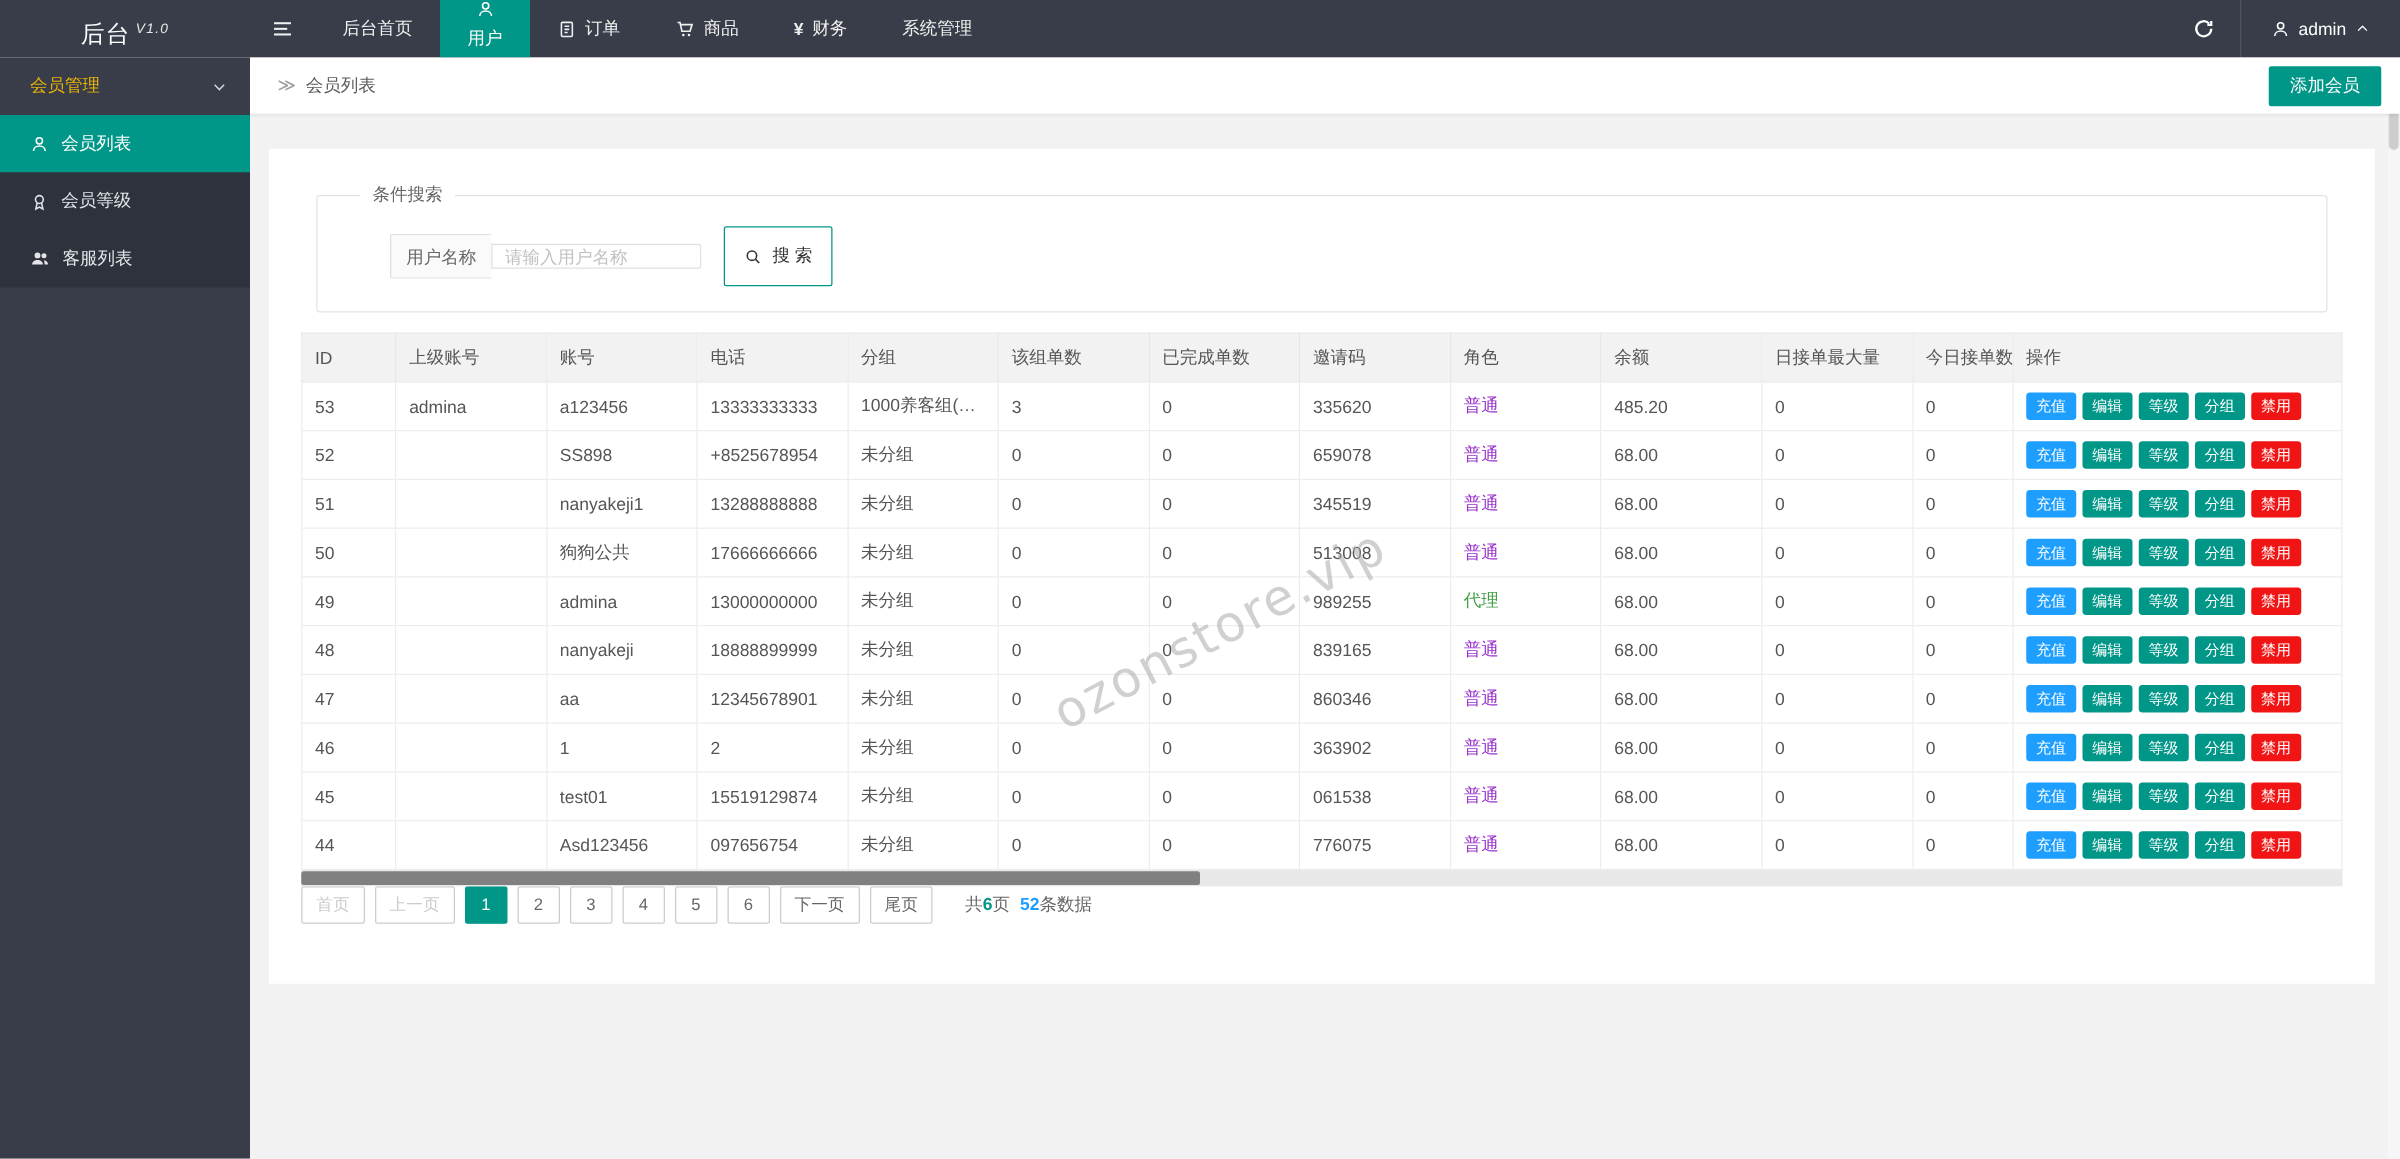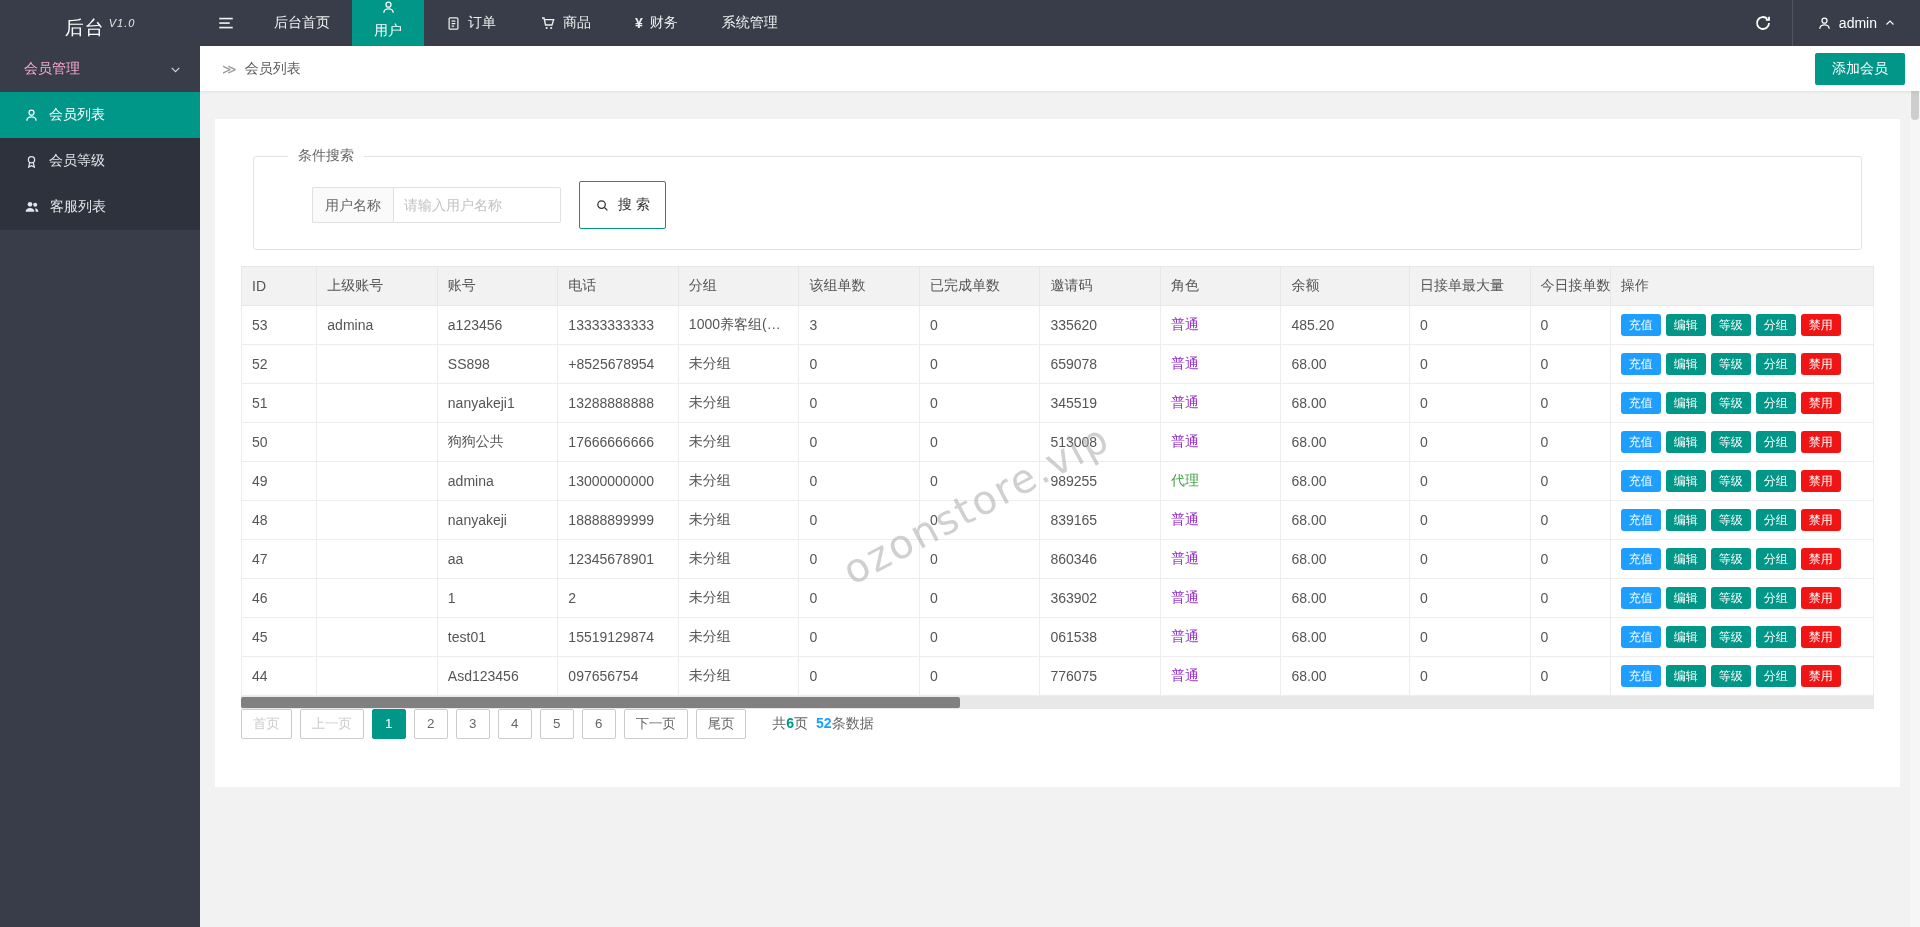--- a/index.html
+++ b/index.html
@@ -21,21 +21,21 @@
   .nav-item.active { background:var(--accent); color:#fff;flex-direction:column; }
   .nav-right { margin-left:auto; display:flex; align-items:stretch; }
   .nav-refresh { width:58px; display:flex; align-items:center; justify-content:center; cursor:pointer;
     border-right:1px solid rgba(255,255,255,.12); }
   .nav-user { padding:0 24px; display:flex; align-items:center; gap:7px; font-size:14px; cursor:pointer; }
 
   
   .layout { display:flex; height:881px; }
   .sidebar { width:200px; background:#383d49; flex-shrink:0; }
   .side-group-header { height:46px; display:flex; align-items:center; padding:0 18px 0 24px;
-    color:#f9a8d4; font-size:14px; cursor:pointer; position:relative; }
+    color:#eab308; font-size:14px; cursor:pointer; position:relative; }
   .side-group-header .chev { margin-left:auto; color:#cfd3da; }
   .side-item { height:46px; display:flex; align-items:center; gap:10px; padding-left:24px;
     background:#2e323c; color:#e3e5e9; font-size:14px; cursor:pointer; }
   .side-item.active { background:var(--accent); color:#fff; }
 
   .content { flex:1; background:#f2f2f2; position:relative; overflow:hidden; }
 
   
   .breadcrumb-bar { height:45px; background:#fff; display:flex; align-items:center;
     padding:0 15px 0 22px; box-shadow:0 1px 3px rgba(0,0,0,.08); position:relative; z-index:2; }
@@ -45,21 +45,21 @@
     border:none; border-radius:2px; font-size:14px; cursor:pointer; }
 
   
   .card { margin:28px 20px 0 15px; background:#fff; height:668px; padding:14px 26px 0; position:relative; }
 
   fieldset.search-fieldset { border:1px solid #e3e3e3; border-radius:3px; margin:14px 12px 0; padding:16px 0 20px 22px; }
   fieldset.search-fieldset legend { font-size:14px; color:#666; padding:0 10px; margin-left:12px; }
   .search-row { display:flex; align-items:center;padding-left:36px; }
   .field-label { height:36px; line-height:34px; padding:0 12px; background:#fafafa; border:1px solid #e0e0e0;
     border-right:none; border-radius:2px 0 0 2px; font-size:14px; color:#666; }
-  .search-input { height:36px; width:168px; border:1px solid #e0e0e0; border-radius:0 2px 2px 0;
+  .search-input { height:20px; width:168px; border:1px solid #e0e0e0; border-radius:0 2px 2px 0;
     padding:0 10px; font-size:14px; color:#333; outline:none; }
   .search-input::placeholder { color:#c2c2c2; }
   .search-btn { margin-left:18px; height:48px; padding:0 15px; background:#fff; border:1px solid var(--accent);
     border-radius:2px; font-size:14px; color:#333; display:flex; align-items:center; gap:8px; cursor:pointer; }
 
   
   .table-wrap { position:relative; margin-top:16px; }
   table { width:100%; border-collapse:collapse; table-layout:fixed; font-size:14px; color:#555; }
   th { background:#f2f2f2; font-weight:400; text-align:left; color:#555; height:39px; padding:0 10px;
     border:1px solid #e7e7e7; white-space:nowrap; overflow:hidden; }

